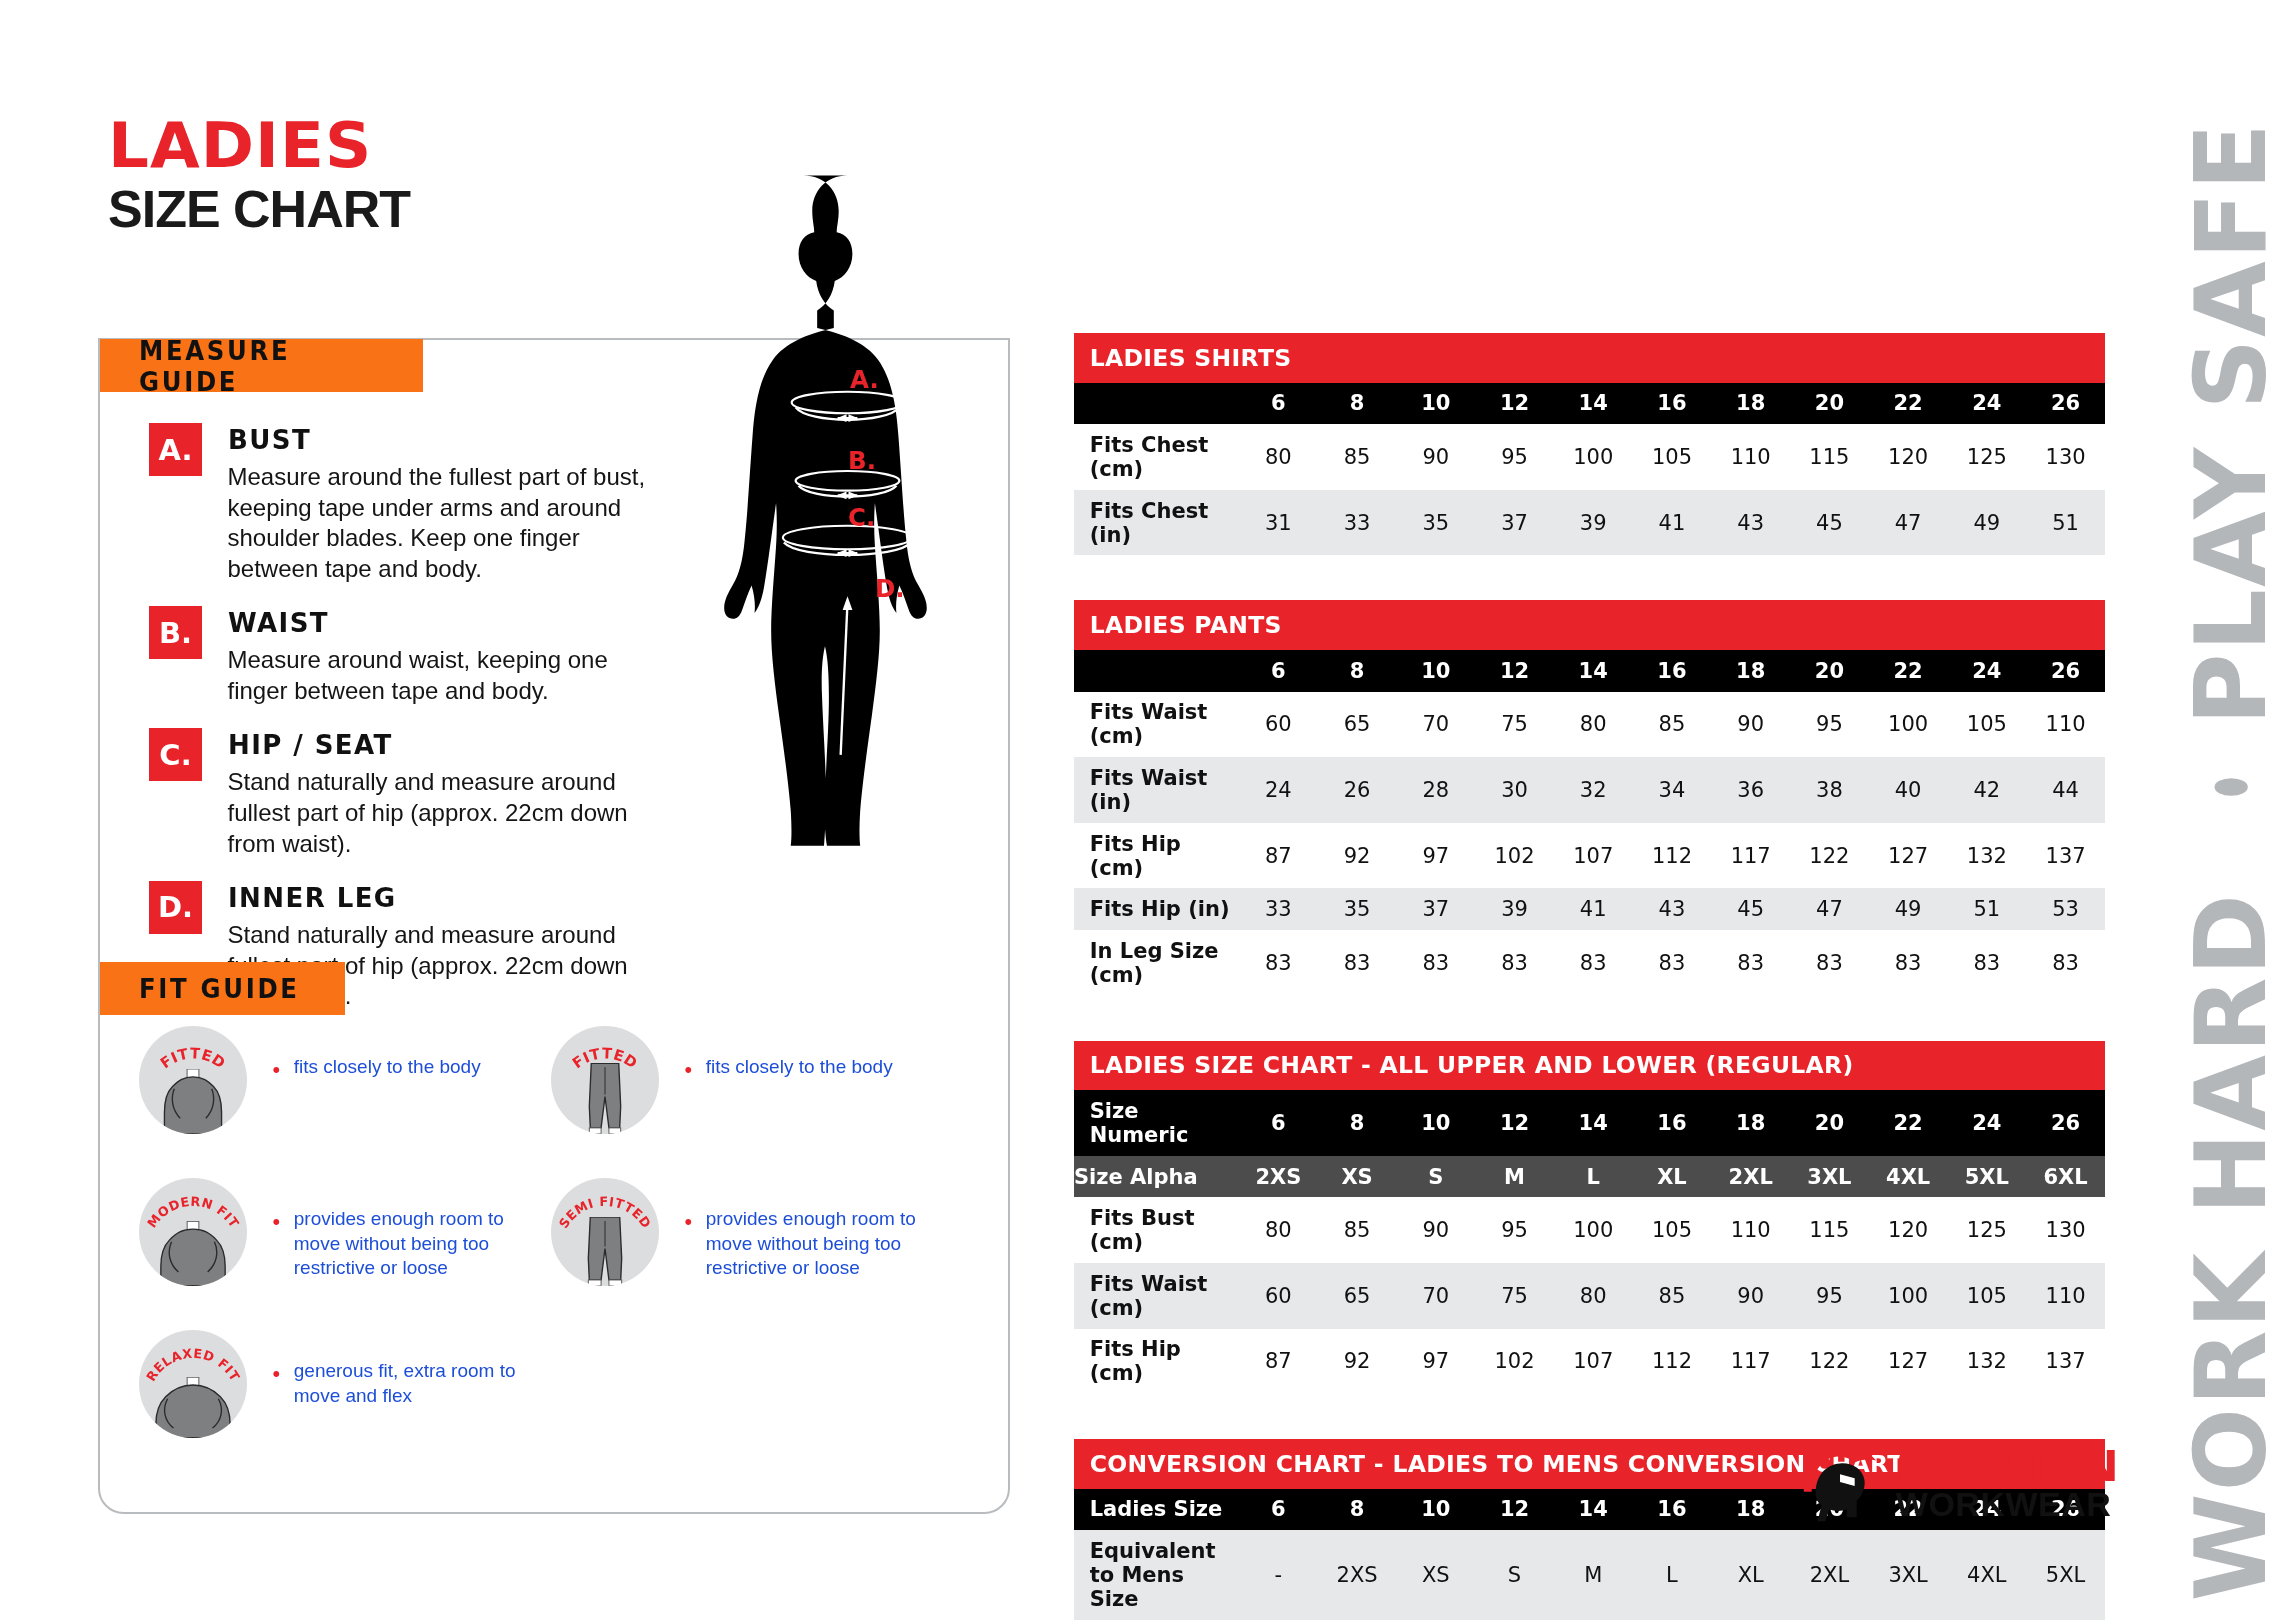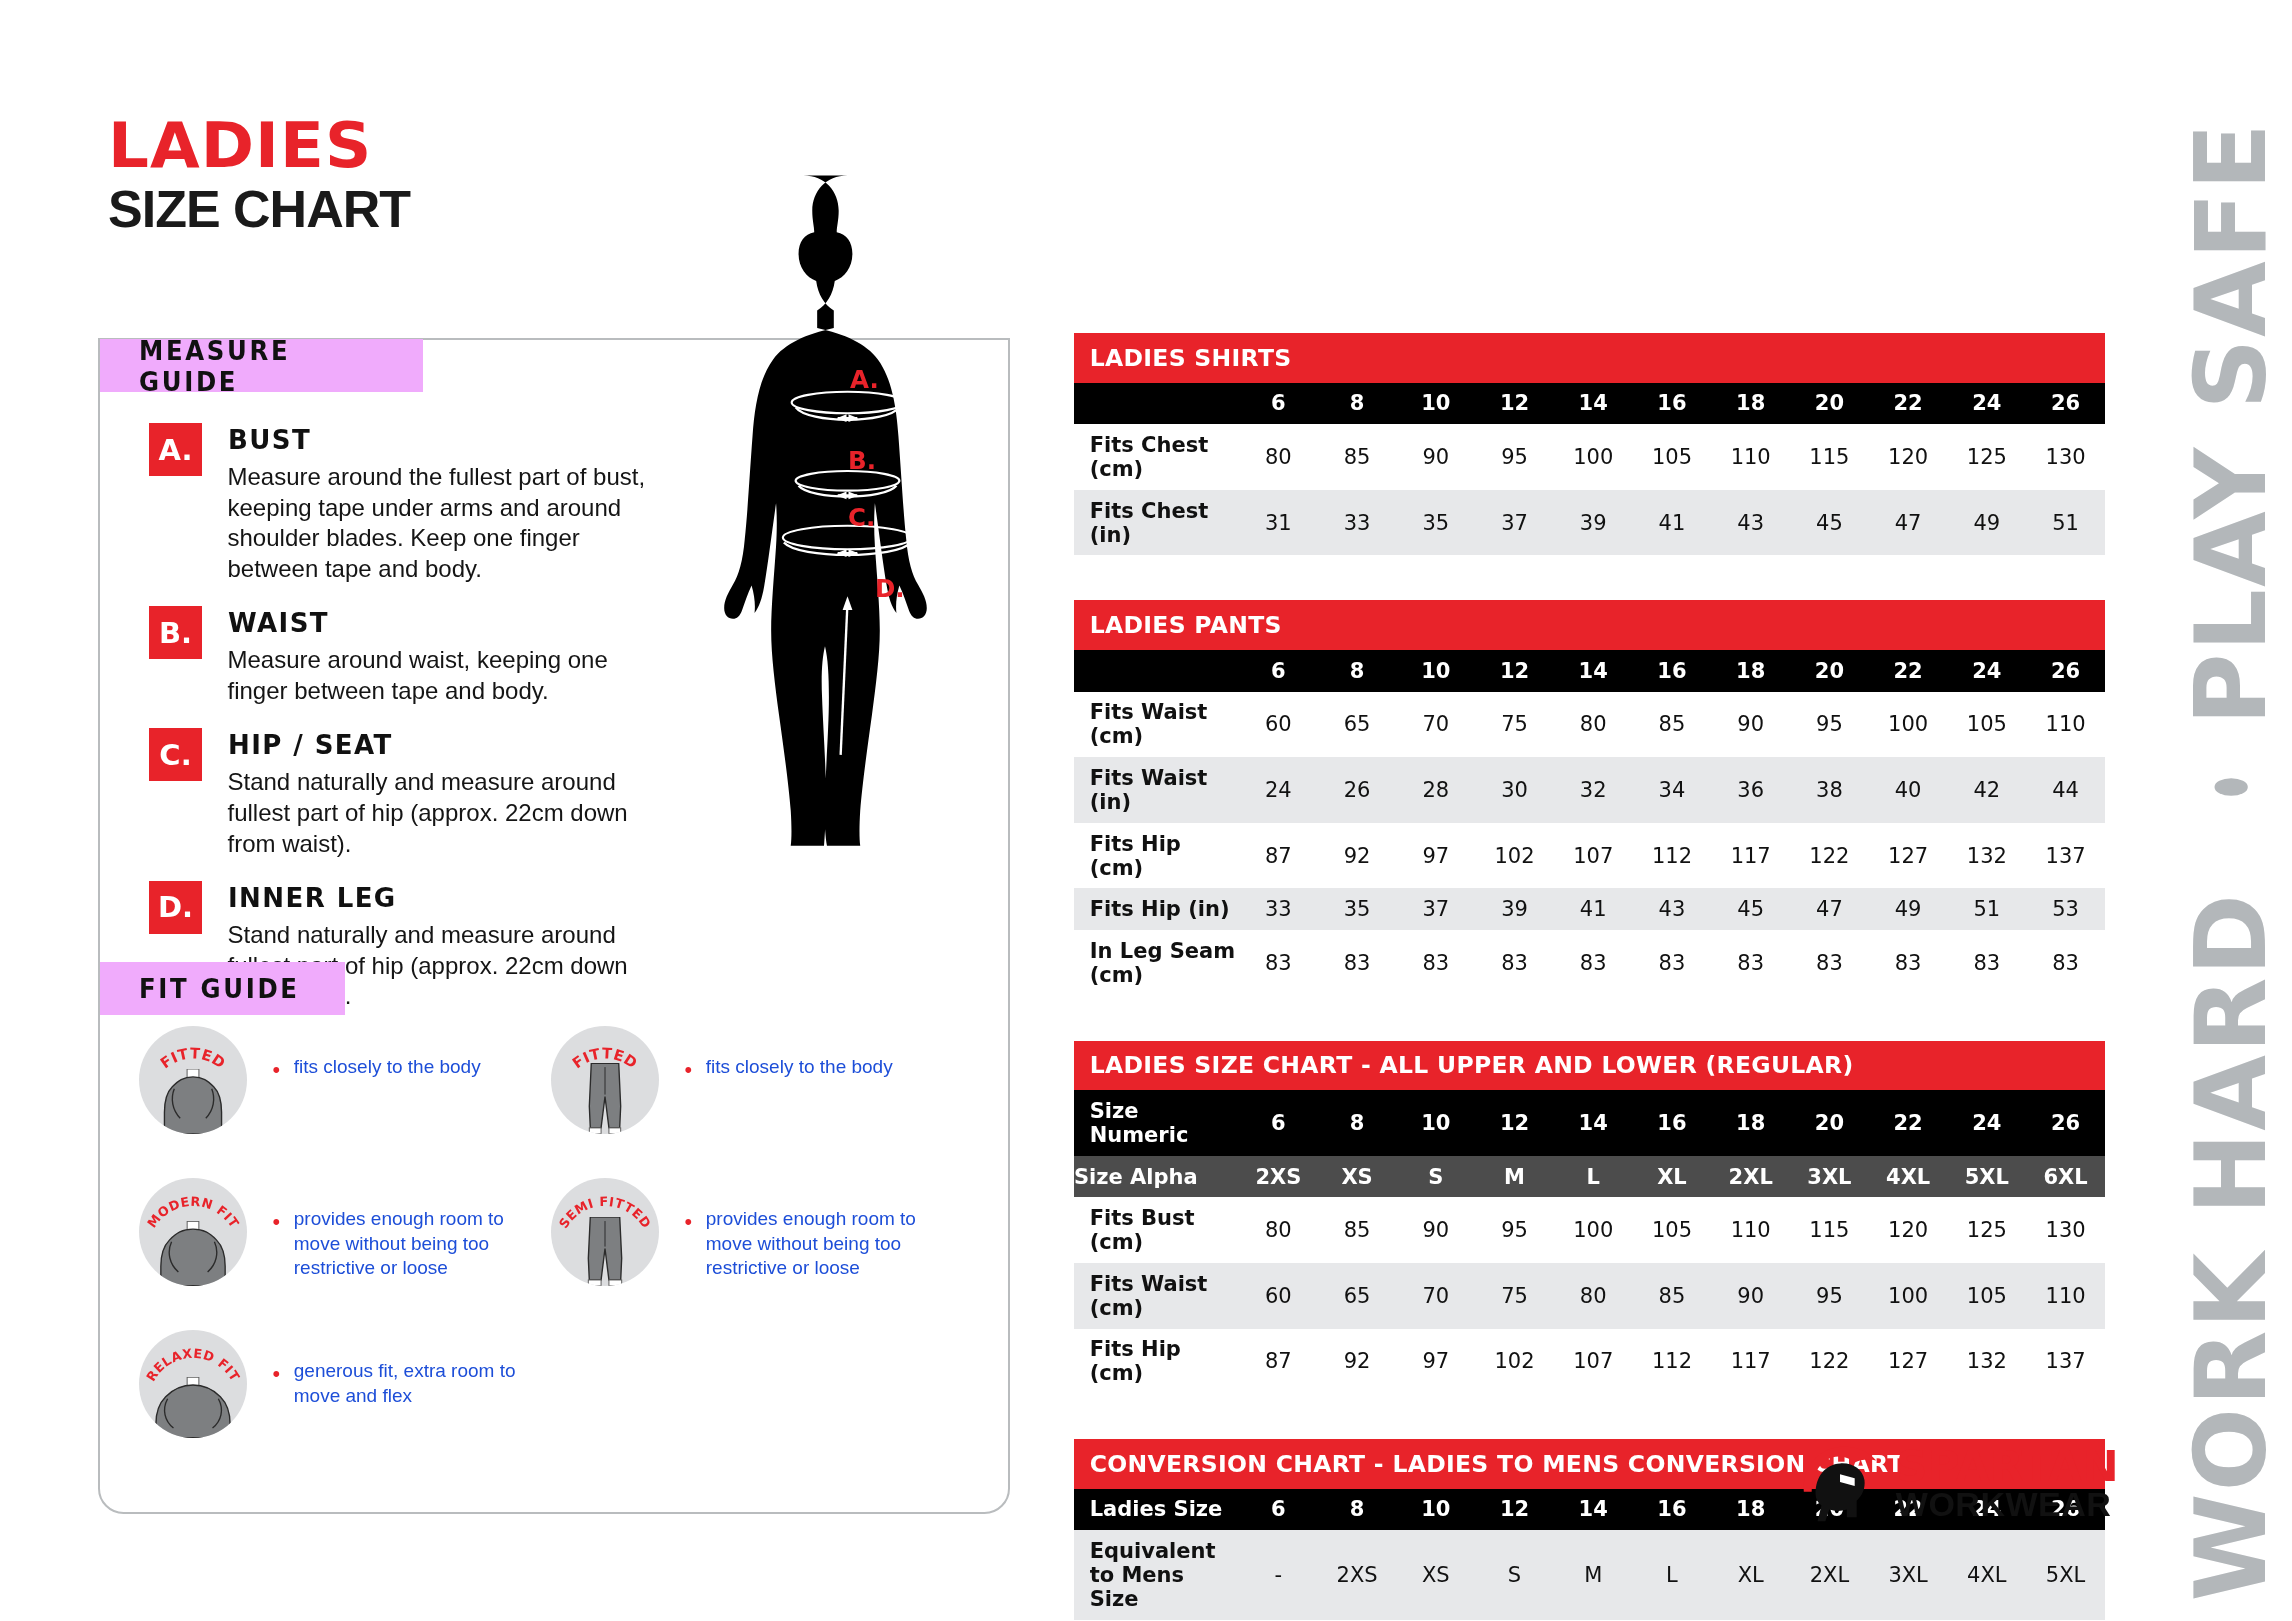--- a/index.html
+++ b/index.html
@@ -26,21 +26,21 @@
   }
 
   
   .left-panel {
     position: absolute; left: 98px; top: 338px;
     width: 912px; height: 1176px;
     border: 2px solid #b9bcbe; border-radius: 0 0 25.5px 25.5px;
     background: #fff;
   }
   .panel-tab {
-    position: absolute; background: #f0abfc;
+    position: absolute; background: #f97316;
     height: 53px; display: flex; align-items: center;
     padding: 0 25.5px 0 39px;
   }
   .panel-tab-label {
     font-size: 26.5px; font-weight: 900; color: #111;
     letter-spacing: 2.9px; font-family: "DejaVu Sans", sans-serif;
     transform: scaleX(0.92); transform-origin: left center;
   }
   #measure-tab { left: 0px; top: -1px; width: 323px; }
   #fit-tab { left: 0px; top: 622px; width: 245px; }
@@ -534,21 +534,21 @@
           <td>39</td>
           <td>41</td>
           <td>43</td>
           <td>45</td>
           <td>47</td>
           <td>49</td>
           <td>51</td>
           <td>53</td>
         </tr>
         <tr class="plain">
-          <td class="rowlabel">In Leg Seam (cm)</td>
+          <td class="rowlabel">In Leg Size (cm)</td>
           <td>83</td>
           <td>83</td>
           <td>83</td>
           <td>83</td>
           <td>83</td>
           <td>83</td>
           <td>83</td>
           <td>83</td>
           <td>83</td>
           <td>83</td>

